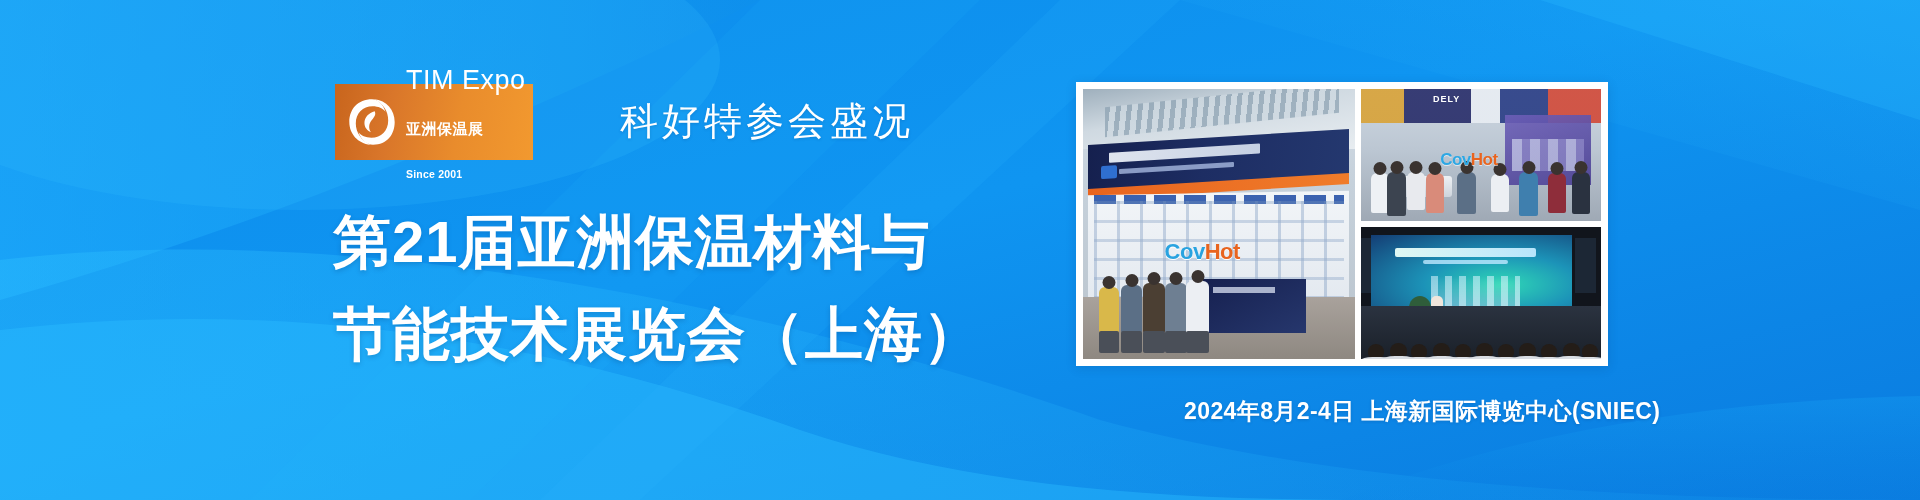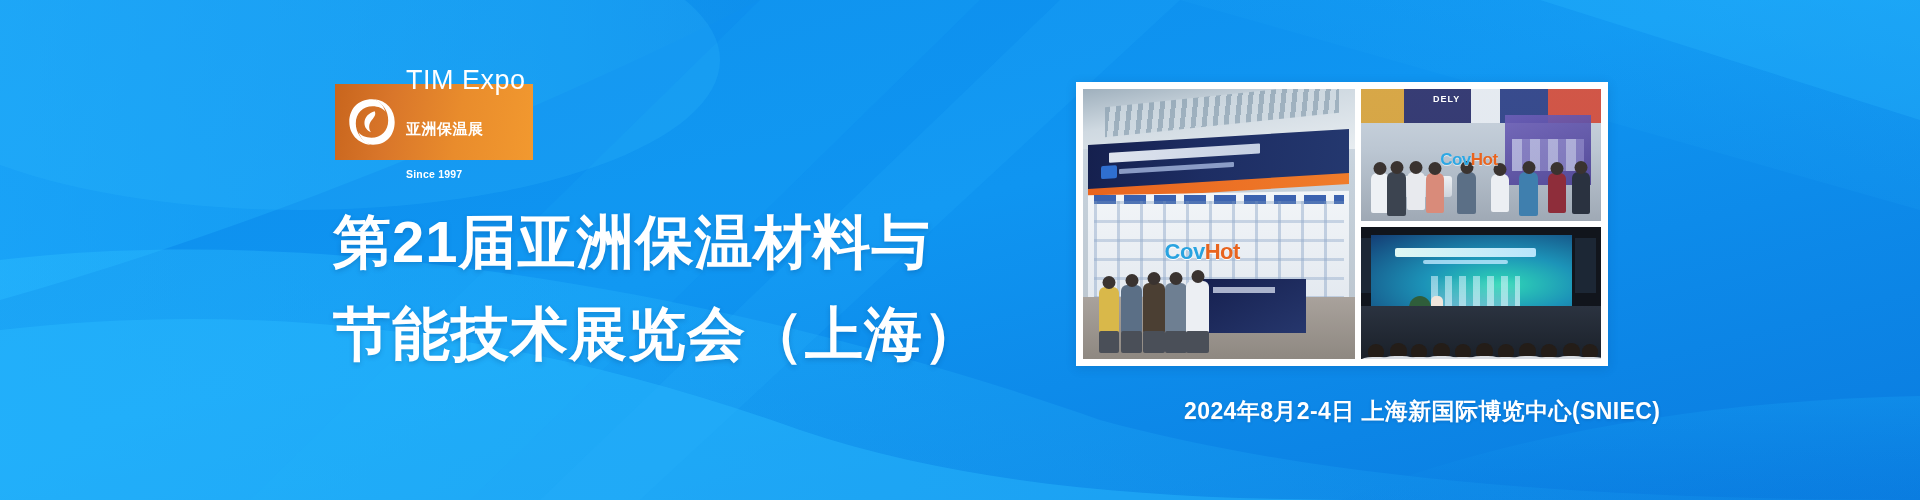--- a/index.html
+++ b/index.html
@@ -204,24 +204,25 @@
                  C20 34 33 21 51 21 C62 21 70 25 75 31 C70 17 62 8 50 8 Z" fill="#ffffff"></path>
         <path d="M52 92 C78 92 92 73 92 50 C92 28 77 10 54 8 C71 16 80 30 80 47
                  C80 66 67 79 49 79 C38 79 30 75 25 69 C30 83 40 92 52 92 Z" fill="#ffffff"></path>
         <path d="M55 30 C44 33 36 41 36 52 C36 60 41 66 48 69 C43 62 44 53 50 46
                  C54 41 58 36 55 30 Z" fill="#ffffff"></path>
       </svg>
     </div>
     <div class="logo-text">
       <span class="logo-en">TIM Expo</span>
       <span class="logo-cn">亚洲保温展</span>
-      <span class="logo-since">Since 1997</span>
+      <span class="logo-since">Since 2001</span>
     </div>
   </div>
 
+  <div class="subtitle">科好特参会盛况</div>
 
   <div class="title-block">
     <div class="title-line">第21届亚洲保温材料与</div>
     <div class="title-line">节能技术展览会（上海）</div>
   </div>
 
   <div class="collage">
 
     <div class="photo col-left">
       <div class="booth">

